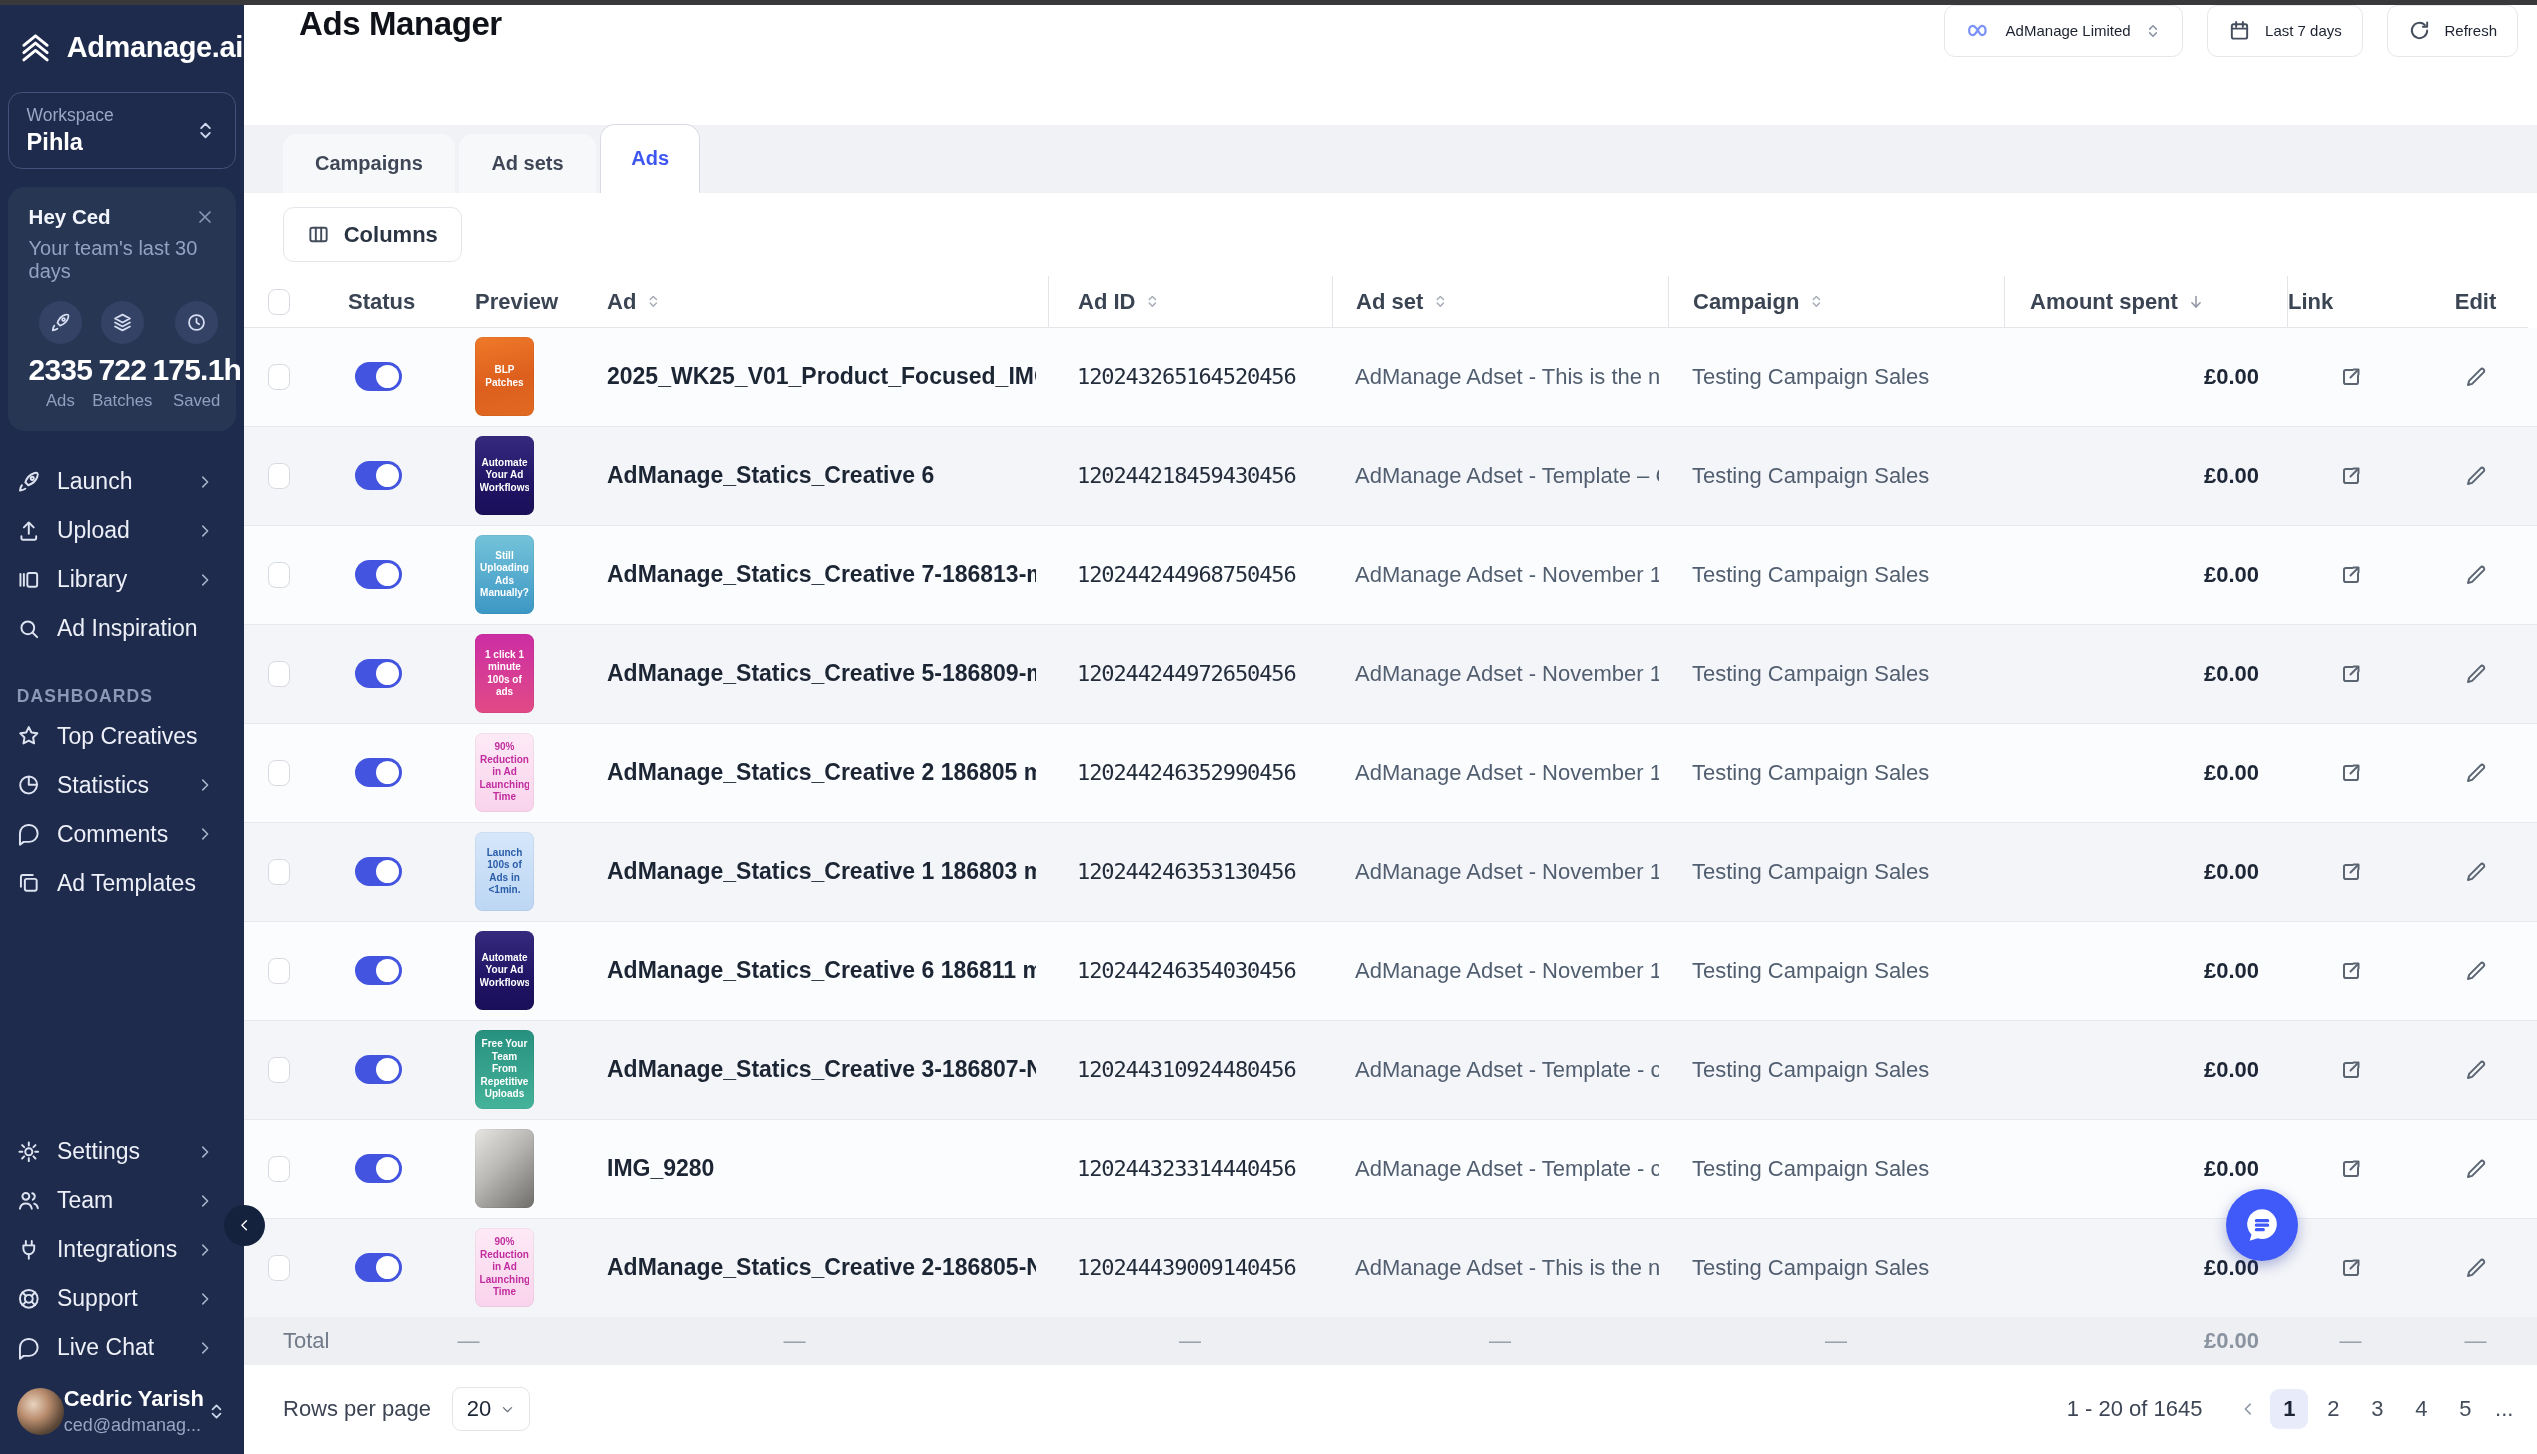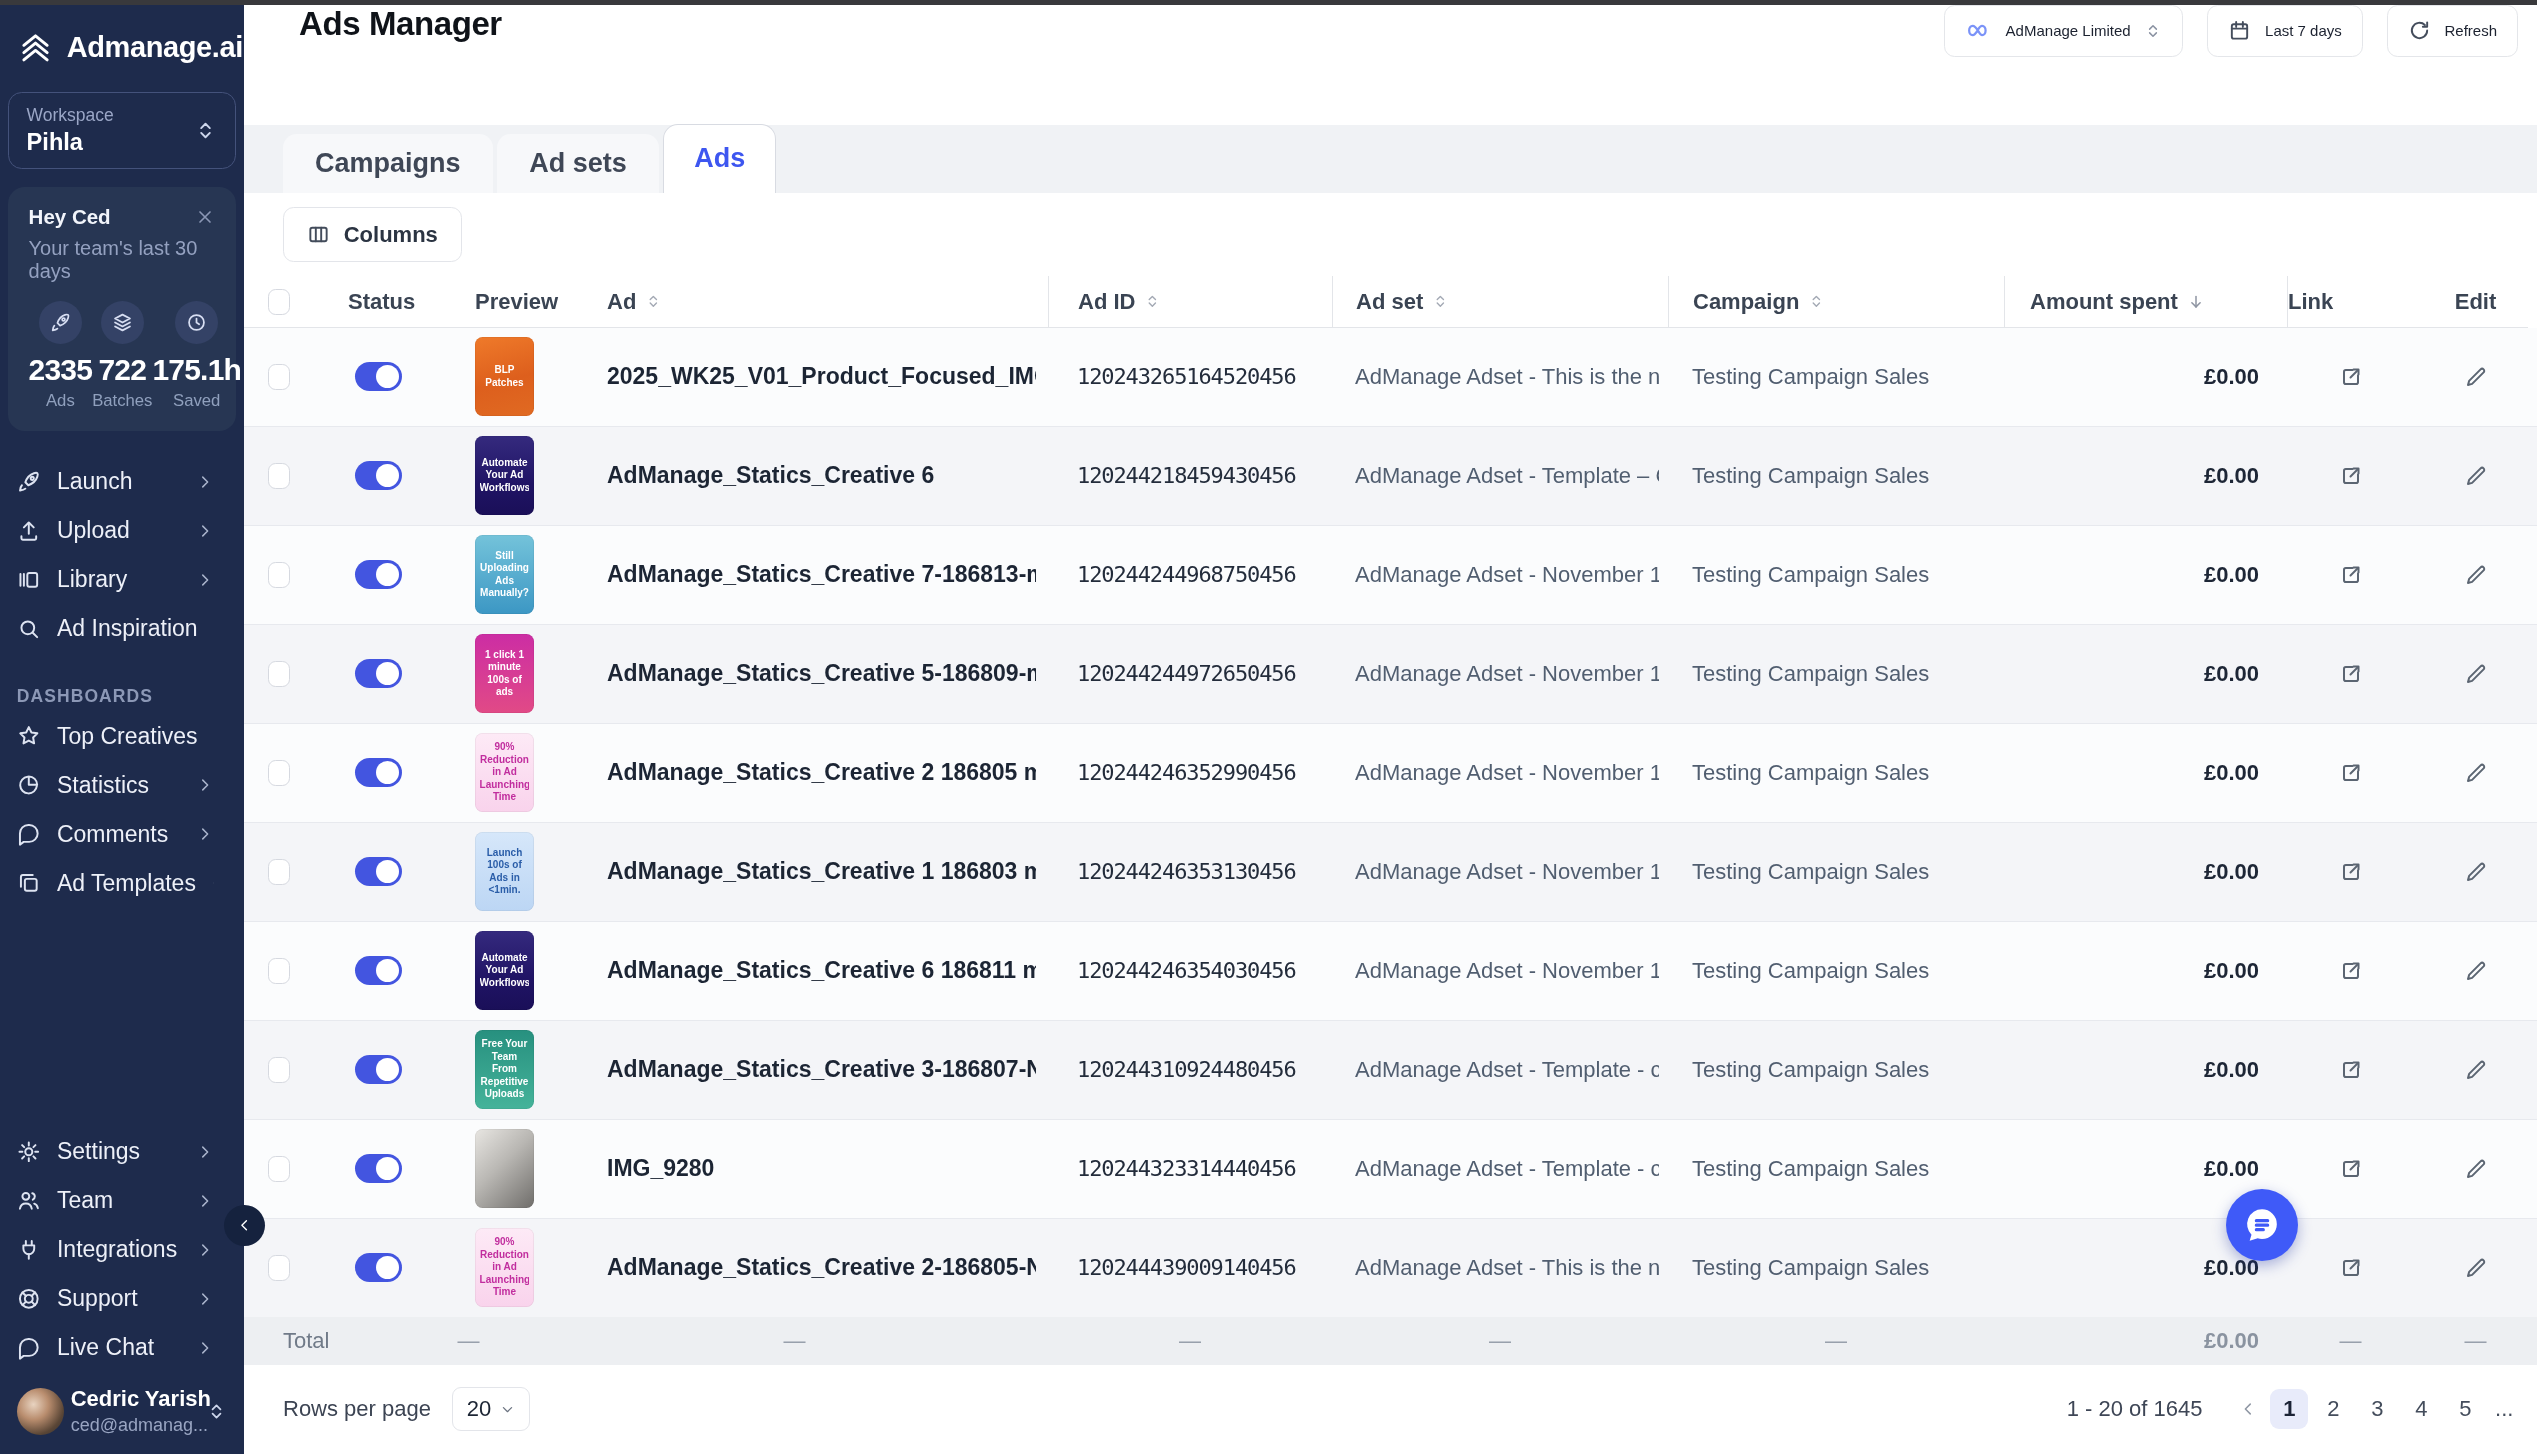--- a/index.html
+++ b/index.html
@@ -30,21 +30,21 @@
   .stat-value { font-size:30px; font-weight:700; color:#fff; margin-top:9px; letter-spacing:-0.8px; }
   .stat-label { font-size:16.7px; color:#90a0bd; margin-top:4.6px; }
   .nav-list { margin-top:26px; }
   .nav-list.tight { margin-top:4.6px; }
   .nav-item { display:flex; align-items:center; gap:16.7px; height:49px; padding:0 30px 0 16.7px; font-size:23px; color:#edf0f8; cursor:pointer; }
   .nav-ic { width:23.6px; height:23.6px; color:#dde3f1; flex:0 0 auto; }
   .nav-label { flex:1; white-space:nowrap; }
   .nav-chev { width:18px; height:18px; color:#aab4cc; display:none; }
   .nav-section { margin-top:33px; padding:0 16.7px; font-size:17.5px; font-weight:700; letter-spacing:1.1px; color:#8c98b6; }
   .side-spacer { flex:1; }
-  .user-row { display:flex; align-items:center; gap:7px; padding:13.7px 16.7px 0; }
+  .user-row { display:flex; align-items:center; gap:0; padding:13.7px 16.7px 0; }
   .avatar { width:47px; height:47px; border-radius:50%; flex:0 0 auto;
             background:radial-gradient(circle at 35% 35%, #e8d3c0 0%, #b98d6e 35%, #5a4636 70%, #2b2b33 100%); }
   .user-texts { flex:1; min-width:0; }
   .user-name { font-size:22px; font-weight:700; color:#fff; white-space:nowrap; }
   .user-email { font-size:18px; color:#99a5c2; margin-top:3px; white-space:nowrap; }
   .user-chev { width:21px; height:21px; color:#cdd6ec; }
   .collapse-btn { position:absolute; left:224px; top:1205px; width:41px; height:41px; border-radius:50%; background:#15223e; color:#fff; display:flex; align-items:center; justify-content:center; z-index:60; cursor:pointer; }
   .collapse-btn .ic { width:16.7px; height:16.7px; }
 
   
@@ -52,21 +52,21 @@
   .page-head { position:absolute; left:16px; top:0; right:0; height:116px; background:#fff; display:flex; align-items:flex-start; }
   .page-title { font-size:33px; font-weight:800; color:#0f1319; margin-left:39px; letter-spacing:-0.4px; flex:0 0 auto; }
   .head-controls { margin-left:auto; margin-right:20px; display:flex; align-items:center; gap:24px; }
   .pill { height:52px; border:1.5px solid #e4e6ea; border-radius:10.6px; background:#fff; display:flex; align-items:center; gap:13.7px; padding:0 20px; font-size:15px; color:#1c2230; cursor:pointer; }
   .pill .ic { width:23px; height:23px; color:#444d5c; }
   .meta-ic { color:#7b93f8 !important; width:27px !important; height:27px !important; }
   .pill-chev { width:18px !important; height:18px !important; color:#8a92a2 !important; }
 
   .tabband { position:absolute; left:0; top:120px; right:0; height:68px; background:#f0f2f5; }
   .tabs { position:absolute; left:39px; bottom:0; display:flex; align-items:flex-end; }
-  .tab { height:59px; padding:0 32px; display:flex; align-items:center; font-size:27px; font-weight:600; color:#3f4756; background:#f7f8fa; border-radius:13.7px 13.7px 0 0; margin-right:4.6px; cursor:pointer; }
+  .tab { height:59px; padding:0 32px; display:flex; align-items:center; font-size:20px; font-weight:600; color:#3f4756; background:#f7f8fa; border-radius:13.7px 13.7px 0 0; margin-right:4.6px; cursor:pointer; }
   .tab.active { height:69px; background:#fff; border:1.5px solid #d8dbe2; border-bottom:none; border-radius:15px 15px 0 0; color:#3d56f0; font-weight:700; padding:0 30px; position:relative; z-index:5; }
 
   .content { position:absolute; left:0; top:189px; right:0; bottom:0; background:#fff; }
   .toolbar { position:absolute; left:39px; top:13.7px; display:flex; gap:32px; }
   .search-box { width:613px; height:55px; border:1.5px solid #e3e5ea; border-radius:10.6px; display:flex; align-items:center; padding:0 15px 0 16.7px; background:#fff; }
   .search-box .ic { width:23px; height:23px; color:#9aa1ae; flex:0 0 auto; }
   .search-input { border:none; outline:none; flex:1; font-size:22px; margin-left:13.7px; color:#1c2534; font-family:"Liberation Sans",sans-serif; background:transparent; }
   .search-input::placeholder { color:#9aa1ae; }
   .columns-btn { height:55px; border:1.5px solid #e3e5ea; border-radius:10.6px; display:flex; align-items:center; gap:13.7px; padding:0 23px; font-size:22px; font-weight:600; color:#2b3442; background:#fff; cursor:pointer; }
   .columns-btn .ic { width:23px; height:23px; color:#434c5b; }

